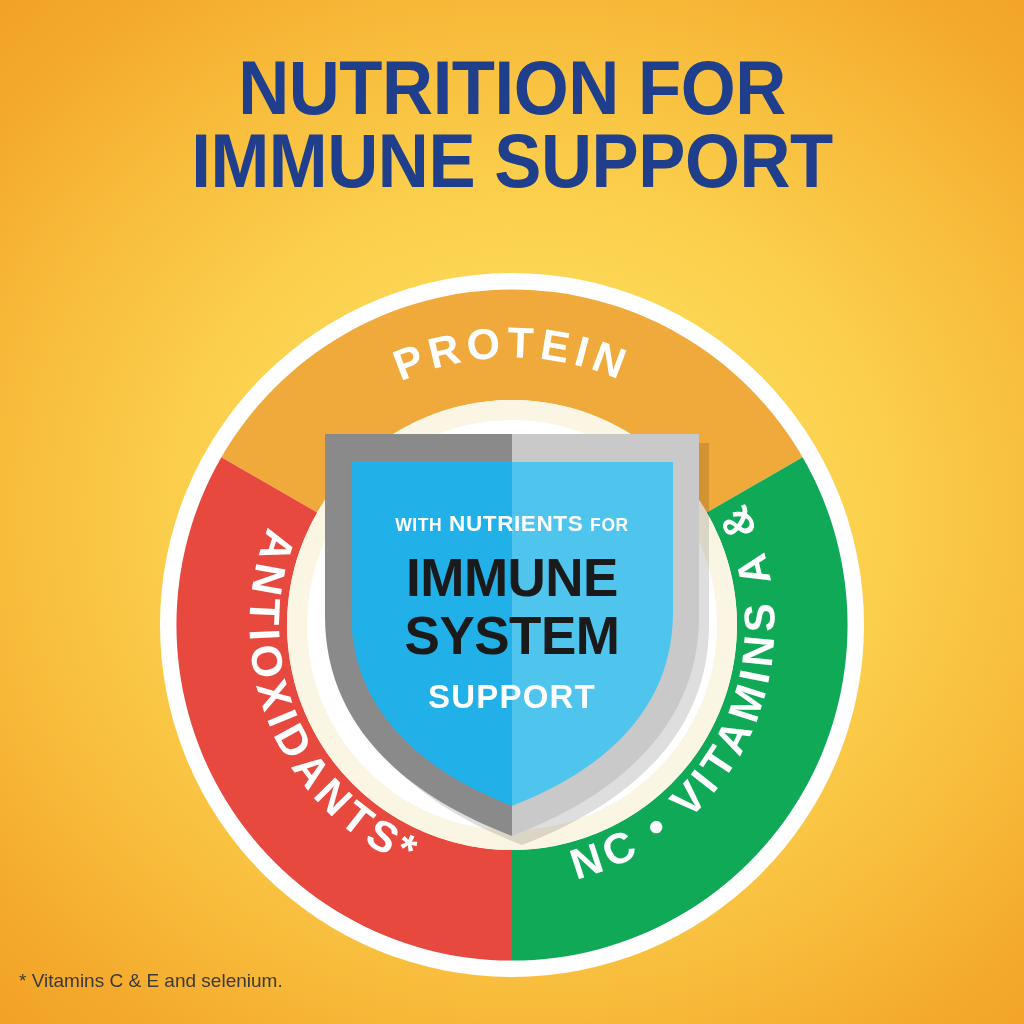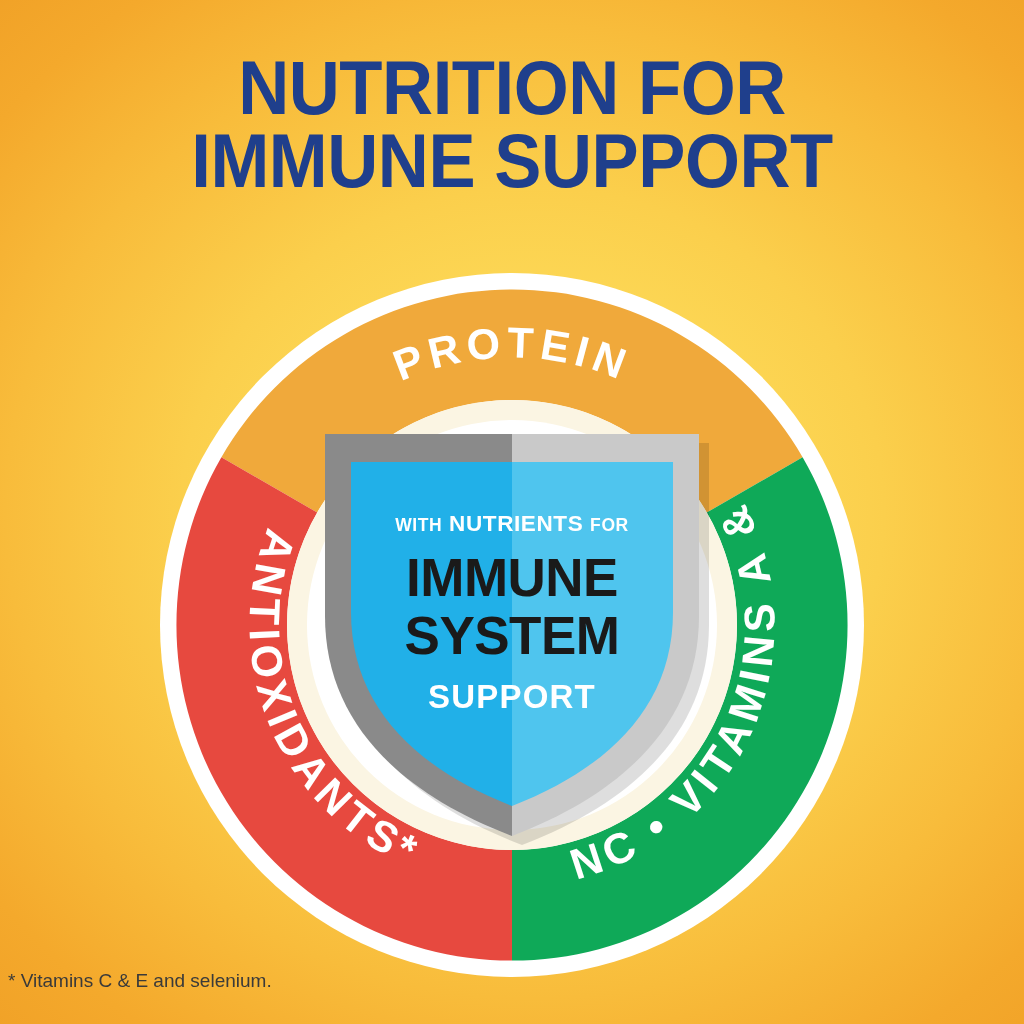--- a/index.html
+++ b/index.html
@@ -70,21 +70,21 @@
   .sh-support {
     font-size:33px;
     font-weight:bold;
     fill:#FFFFFF;
     letter-spacing:1.2px;
   }
 
   
   .footnote {
     position:absolute;
-    left:8px; bottom:32px;
+    left:19px; bottom:32px;
     font-size:19px;
     color:#3A3A3A;
   }
 </style>
 </head>
 <body>
 
 <h1 class="heading">
   <span class="l1">NUTRITION FOR</span>
   <span class="l2">IMMUNE SUPPORT</span>

